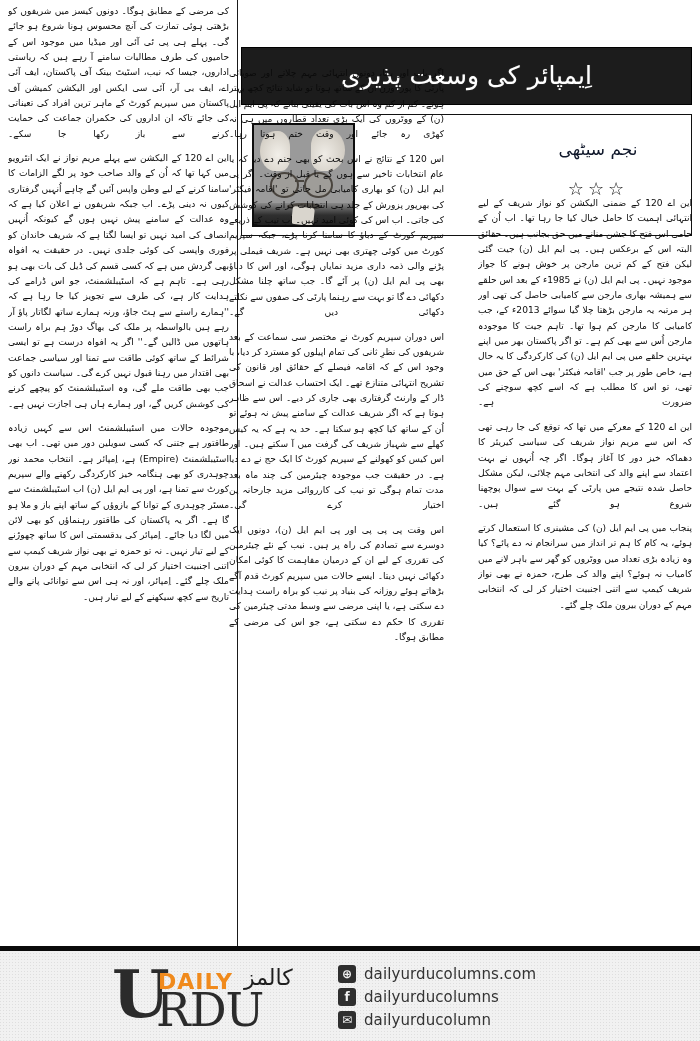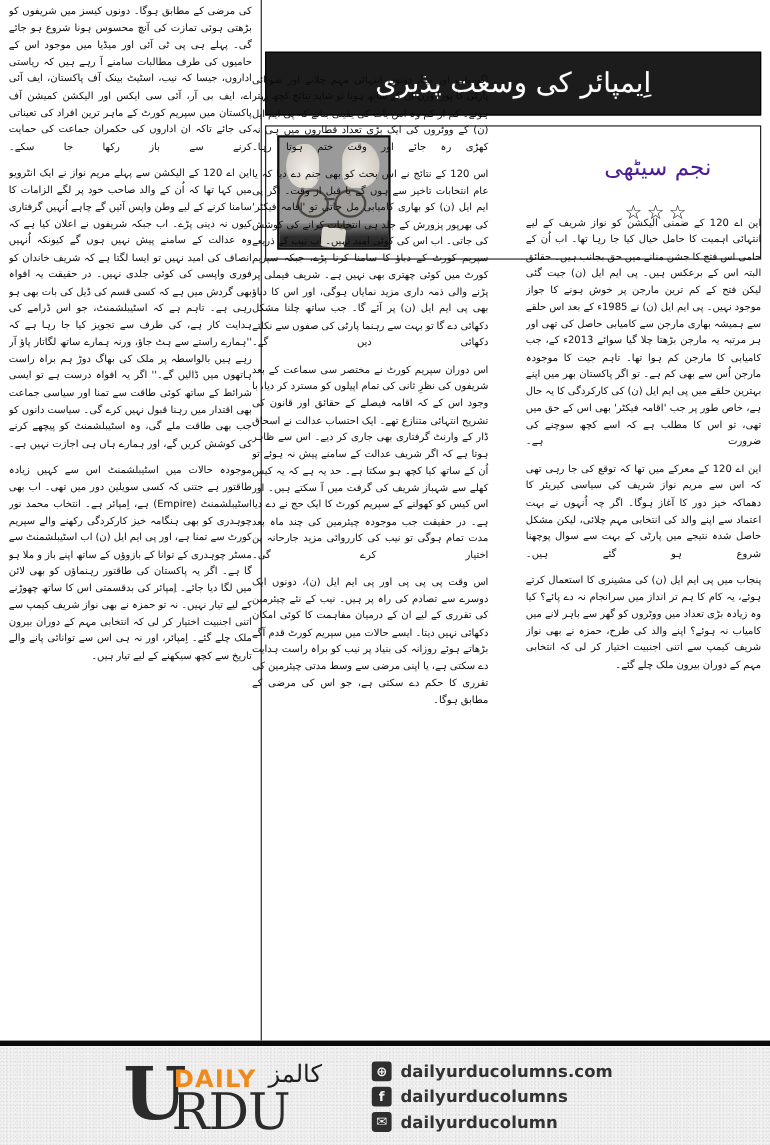--- a/index.html
+++ b/index.html
@@ -124,22 +124,22 @@
 
   .author-meta {
     position: absolute;
     top: 24px;
     right: 18px;
     width: 150px;
     text-align: center;
     direction: rtl;
   }
   .author-name {
-    font-size: 21px;
-    color: #4c1d95;
+    font-size: 17px;
+    color: #0f172a;
     line-height: 1.25;
     white-space: nowrap;
   }
   .author-stars {
     margin-top: 18px;
     font-size: 18px;
     color: #111;
     letter-spacing: 4px;
   }
 
@@ -308,21 +308,21 @@
     justify-content: center;
     color: #f1f1f1;
     font-size: 12px;
     font-weight: 700;
     font-family: "DejaVu Sans", "Liberation Sans", sans-serif;
     flex: 0 0 auto;
   }
   .social-text {
     font-family: "DejaVu Sans", "Liberation Sans", sans-serif;
     font-size: 15px;
-    font-weight: 700;
+    font-weight: 400;
     color: #333333;
     letter-spacing: 0.1px;
     white-space: nowrap;
     text-align: right;
   }
 </style>
 </head>
 <body>
 
 <div id="page">

